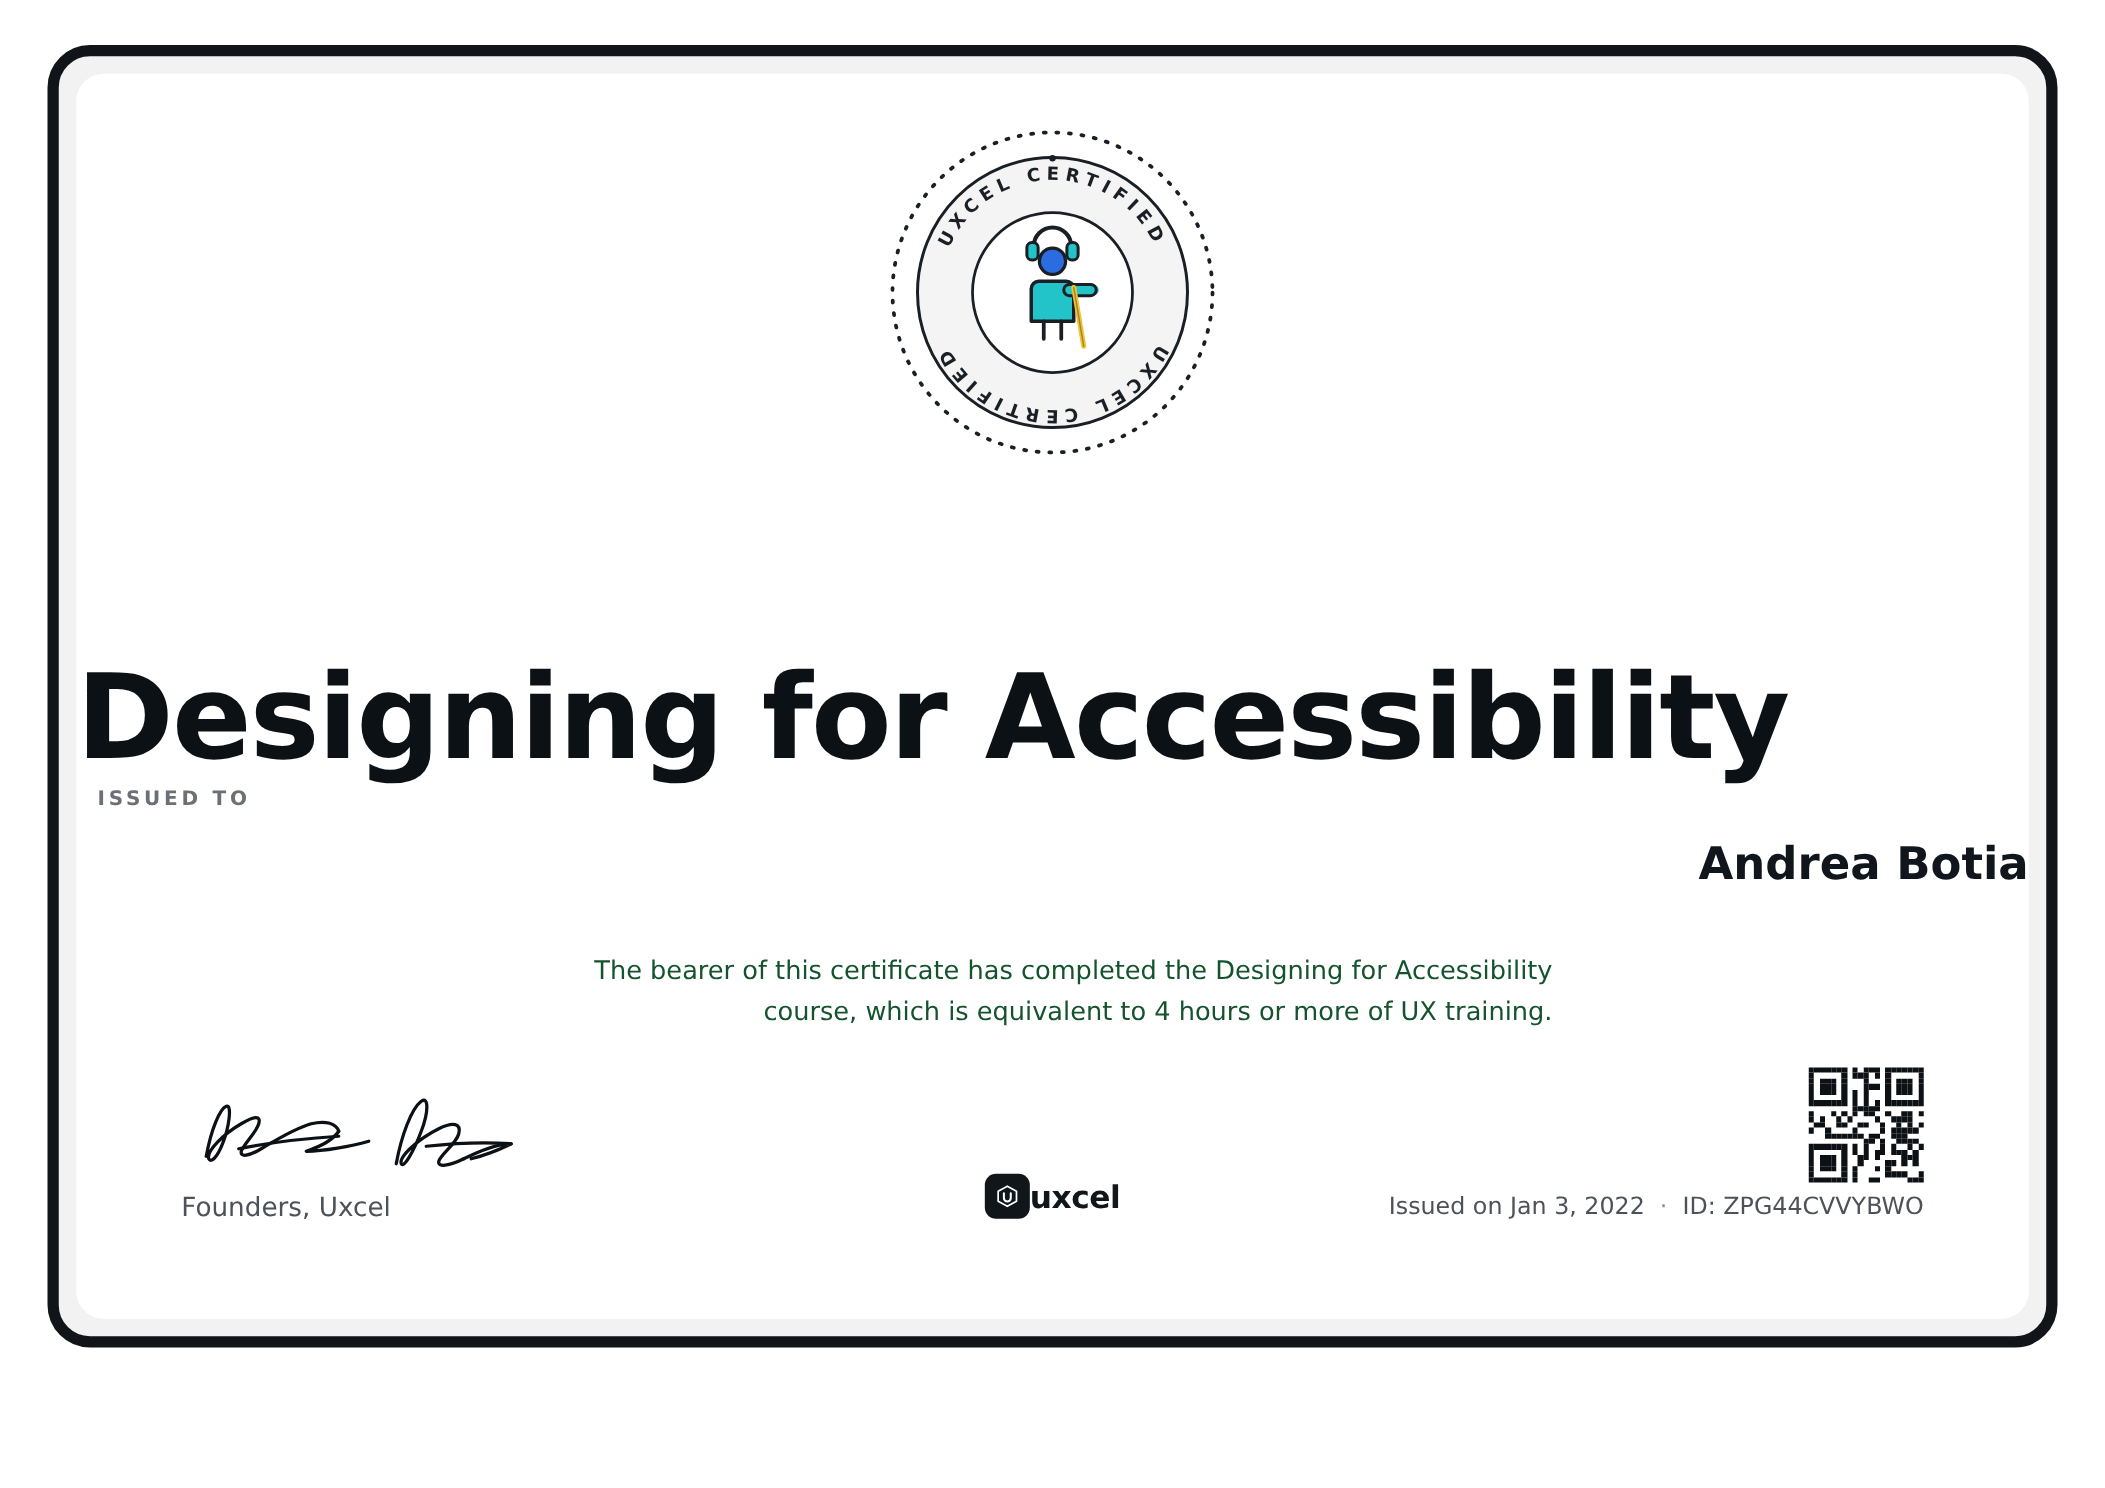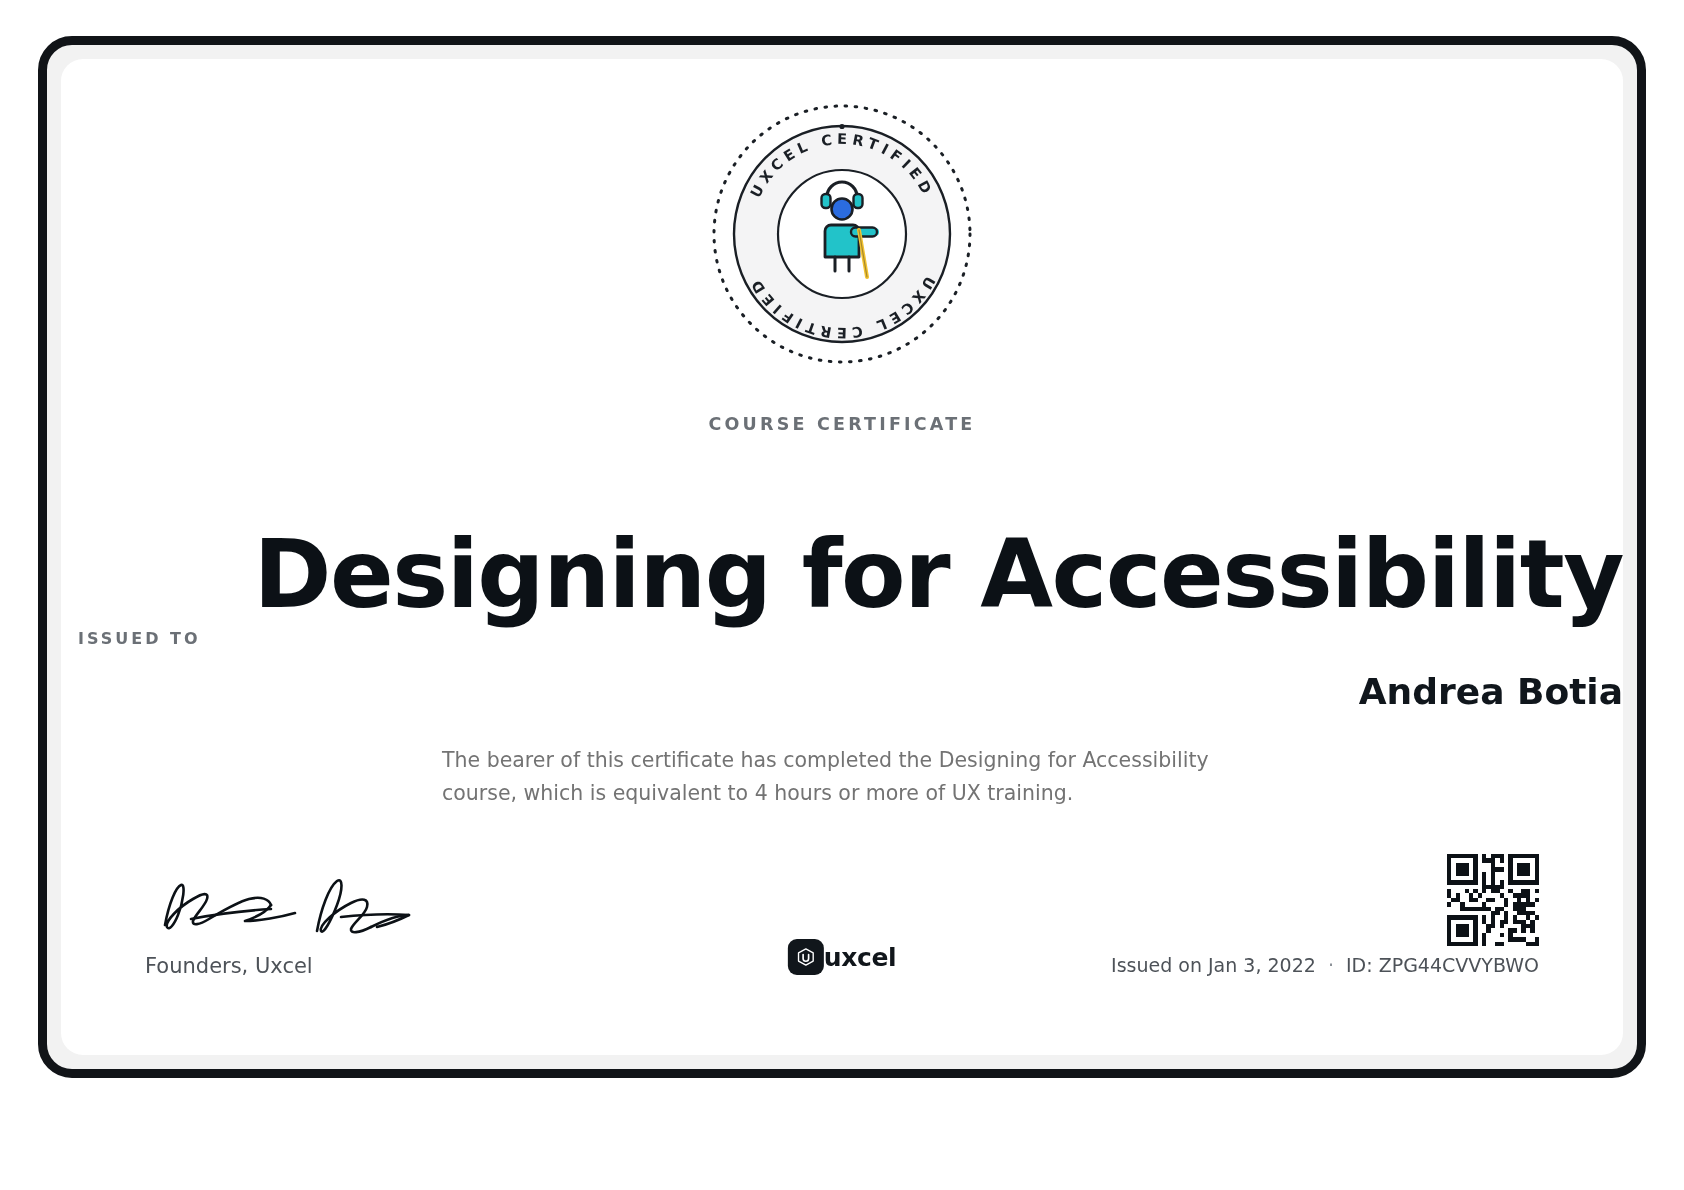--- a/index.html
+++ b/index.html
@@ -57,21 +57,21 @@
     font-size: 17.5px;
     font-weight: 700;
     letter-spacing: 3.2px;
     color: #6b7076;
   }
   .course-title {
     position: absolute;
     left: 0;
     right: 0;
     top: 400px;
-    text-align: right;
+    text-align: left;
     font-size: 94px;
     line-height: 1.12;
     font-weight: 700;
     color: #0c1116;
     letter-spacing: -1.5px;
   }
   .issued-to-label {
     position: absolute;
     left: 17px;
     right: 0;
@@ -88,26 +88,26 @@
     top: 612px;
     text-align: right;
     font-size: 36px;
     font-weight: 700;
     color: #10161c;
   }
   .description {
     position: absolute;
     left: 50%;
     transform: translateX(-50%);
-    top: 664px;
+    top: 680px;
     width: 800px;
-    text-align: left;
+    text-align: right;
     font-size: 20.5px;
     line-height: 1.62;
-    color: #737373;
+    color: #14532d;
   }
 
   
   .signature {
     position: absolute;
     left: 84px;
     top: 800px;
     width: 310px;
     height: 90px;
   }
@@ -207,21 +207,20 @@
 
           <path d="M128 158 v14" stroke="#1a1f25" stroke-width="3" stroke-linecap="round"></path>
           <path d="M142 158 v14" stroke="#1a1f25" stroke-width="3" stroke-linecap="round"></path>
 
           <path d="M152 131 L160 178" stroke="#f2c230" stroke-width="4" stroke-linecap="round"></path>
           <path d="M152 131 L160 178" stroke="#1a1f25" stroke-width="1.2" stroke-linecap="round" opacity="0.35"></path>
         </g>
       </svg>
     </div>
 
-    <div class="eyebrow">COURSE CERTIFICATE</div>
 
     <h1 class="course-title">Designing for Accessibility</h1>
 
     <div class="issued-to-label">ISSUED TO</div>
 
     <div class="recipient-name">Andrea Botia</div>
 
     <p class="description">The bearer of this certificate has completed the Designing for Accessibility course, which is equivalent to 4 hours or more of UX training.</p>
 
     <div class="signature">

